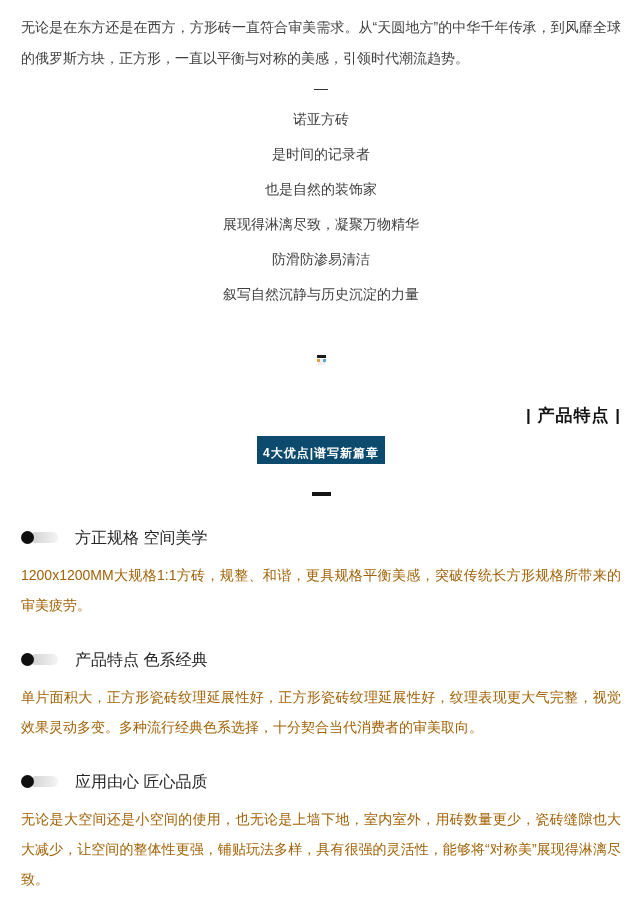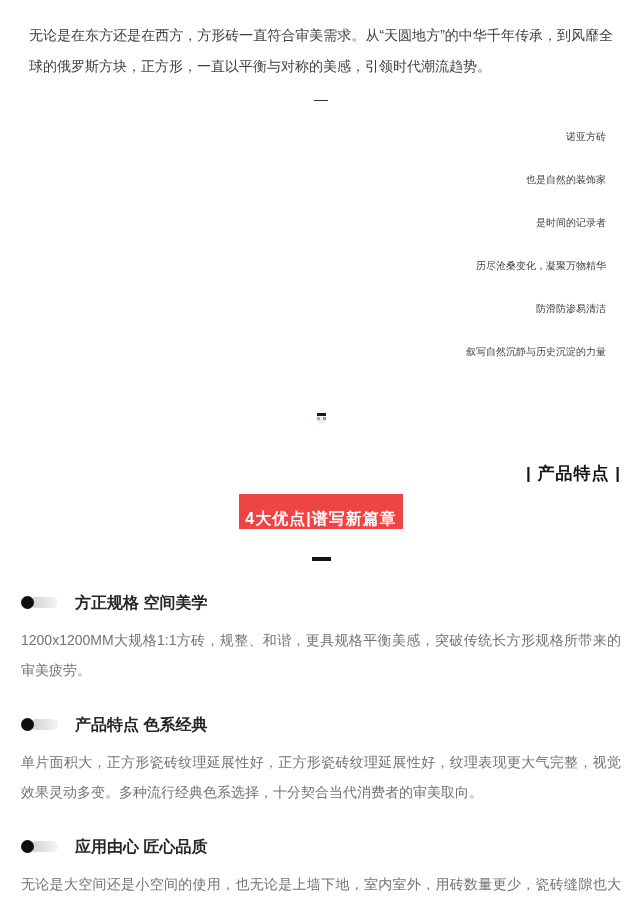--- a/index.html
+++ b/index.html
@@ -5,38 +5,38 @@
   html,body{margin:0;padding:0;background:#ffffff;}
   .page{
     width:641px;
     box-sizing:border-box;
     padding:12px 20px 10px 21px;
     font-family:"Liberation Sans","DejaVu Sans",sans-serif;
     color:#404040;
     background:#ffffff;
   }
   .intro{
-    margin:8px;
+    margin:0;
     font-size:14px;
     line-height:31px;
     text-align:justify;
     color:#3f3f3f;
   }
   .thin-dash{
     margin-top:5px;
     text-align:center;
     font-size:14px;
     line-height:18px;
     color:#333333;
   }
   .poem{margin-top:8px;}
   .poem p{
-    margin:15px;
-    text-align:right;
-    font-size:10px;
+    margin:7px;
+    text-align:center;
+    font-size:14px;
     line-height:28px;
     color:#3f3f3f;
   }
   .tiny-icon-row{
     display:flex;
     justify-content:center;
     margin-top:46px;
     height:12px;
   }
   .tiny-icon{position:relative;width:9px;height:12px;display:inline-block;}
@@ -47,77 +47,77 @@
   .section-title{
     margin:38px 0 0;
     text-align:right;
     font-size:17px;
     font-weight:bold;
     letter-spacing:1px;
     color:#141414;
   }
   .badge-row{display:flex;justify-content:center;margin-top:9px;}
   .badge{
-    background:#ef4444;
+    background:#0c4a6e;
     color:#ffffff;
-    font-size:16px;
+    font-size:12px;
     font-weight:bold;
     letter-spacing:1px;
-    padding:18px 6px 4px;
+    padding:11px 6px 4px;
     line-height:13px;
   }
   .bold-bar{
     width:19px;height:4px;background:#141414;
     margin:28px auto 0;
   }
   .features{margin-top:32px;}
   .feature{margin-bottom:30px;}
   .feature:last-child{margin-bottom:0;}
   .feature-heading{
     display:flex;
     align-items:center;
     gap:17px;
     margin:0;
     font-size:16px;
-    font-weight:bold;
+    font-weight:normal;
     line-height:19px;
     color:#262626;
   }
   .bullet{position:relative;width:37px;height:13px;flex:0 0 auto;}
   .bullet-pill{
     position:absolute;left:9px;top:1px;width:28px;height:11px;
     border-radius:6px;
     background:linear-gradient(90deg,#d0d0d0,#f4f4f4);
   }
   .bullet-dot{
     position:absolute;left:0;top:0;width:13px;height:13px;
     border-radius:50%;background:#0f0f0f;
   }
   .feature-body{
     margin:13px 0 0;
     font-size:14px;
     line-height:30px;
     text-align:justify;
-    color:#737373;
+    color:#a16207;
   }
 </style>
 </head>
 <body>
 
 <div class="page">
 
   <p class="intro">无论是在东方还是在西方，方形砖一直符合审美需求。从“天圆地方”的中华千年传承，到风靡全球的俄罗斯方块，正方形，一直以平衡与对称的美感，引领时代潮流趋势。</p>
 
   <div class="thin-dash">—</div>
 
   <div class="poem">
     <p>诺亚方砖</p>
+    <p>是时间的记录者</p>
     <p>也是自然的装饰家</p>
-    <p>是时间的记录者</p>
-    <p>历尽沧桑变化，凝聚万物精华</p>
+    <p>展现得淋漓尽致，凝聚万物精华</p>
     <p>防滑防渗易清洁</p>
     <p>叙写自然沉静与历史沉淀的力量</p>
   </div>
 
   <div class="tiny-icon-row">
     <span class="tiny-icon">
       <span class="ti-bar"></span>
       <span class="ti-body"></span>
       <span class="ti-dot-l"></span>
       <span class="ti-dot-r"></span>

